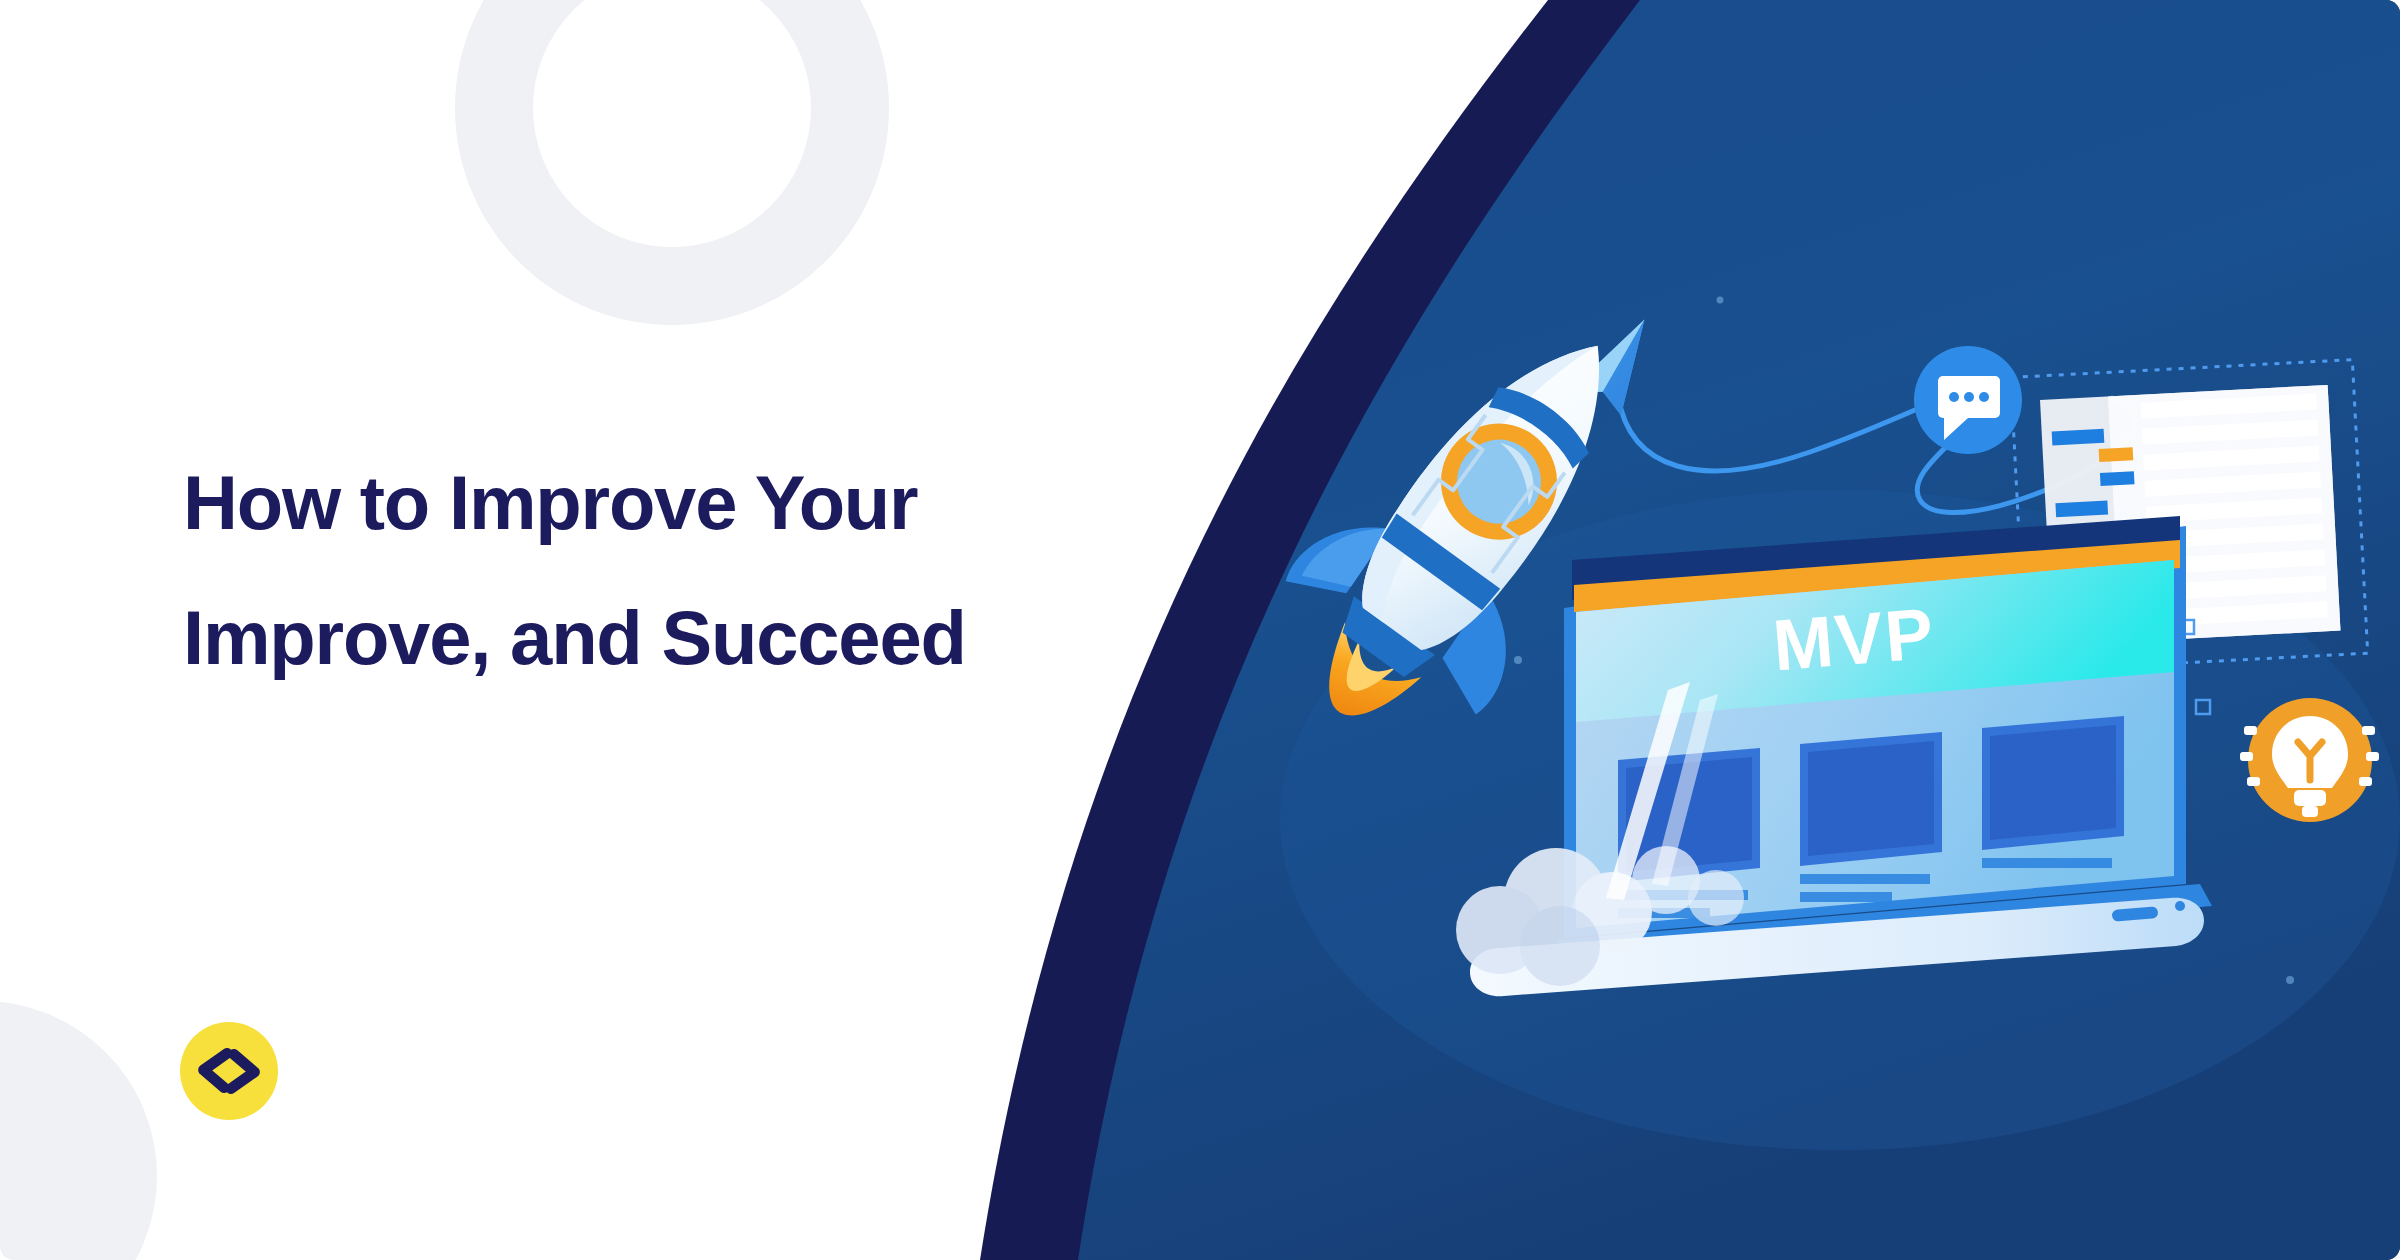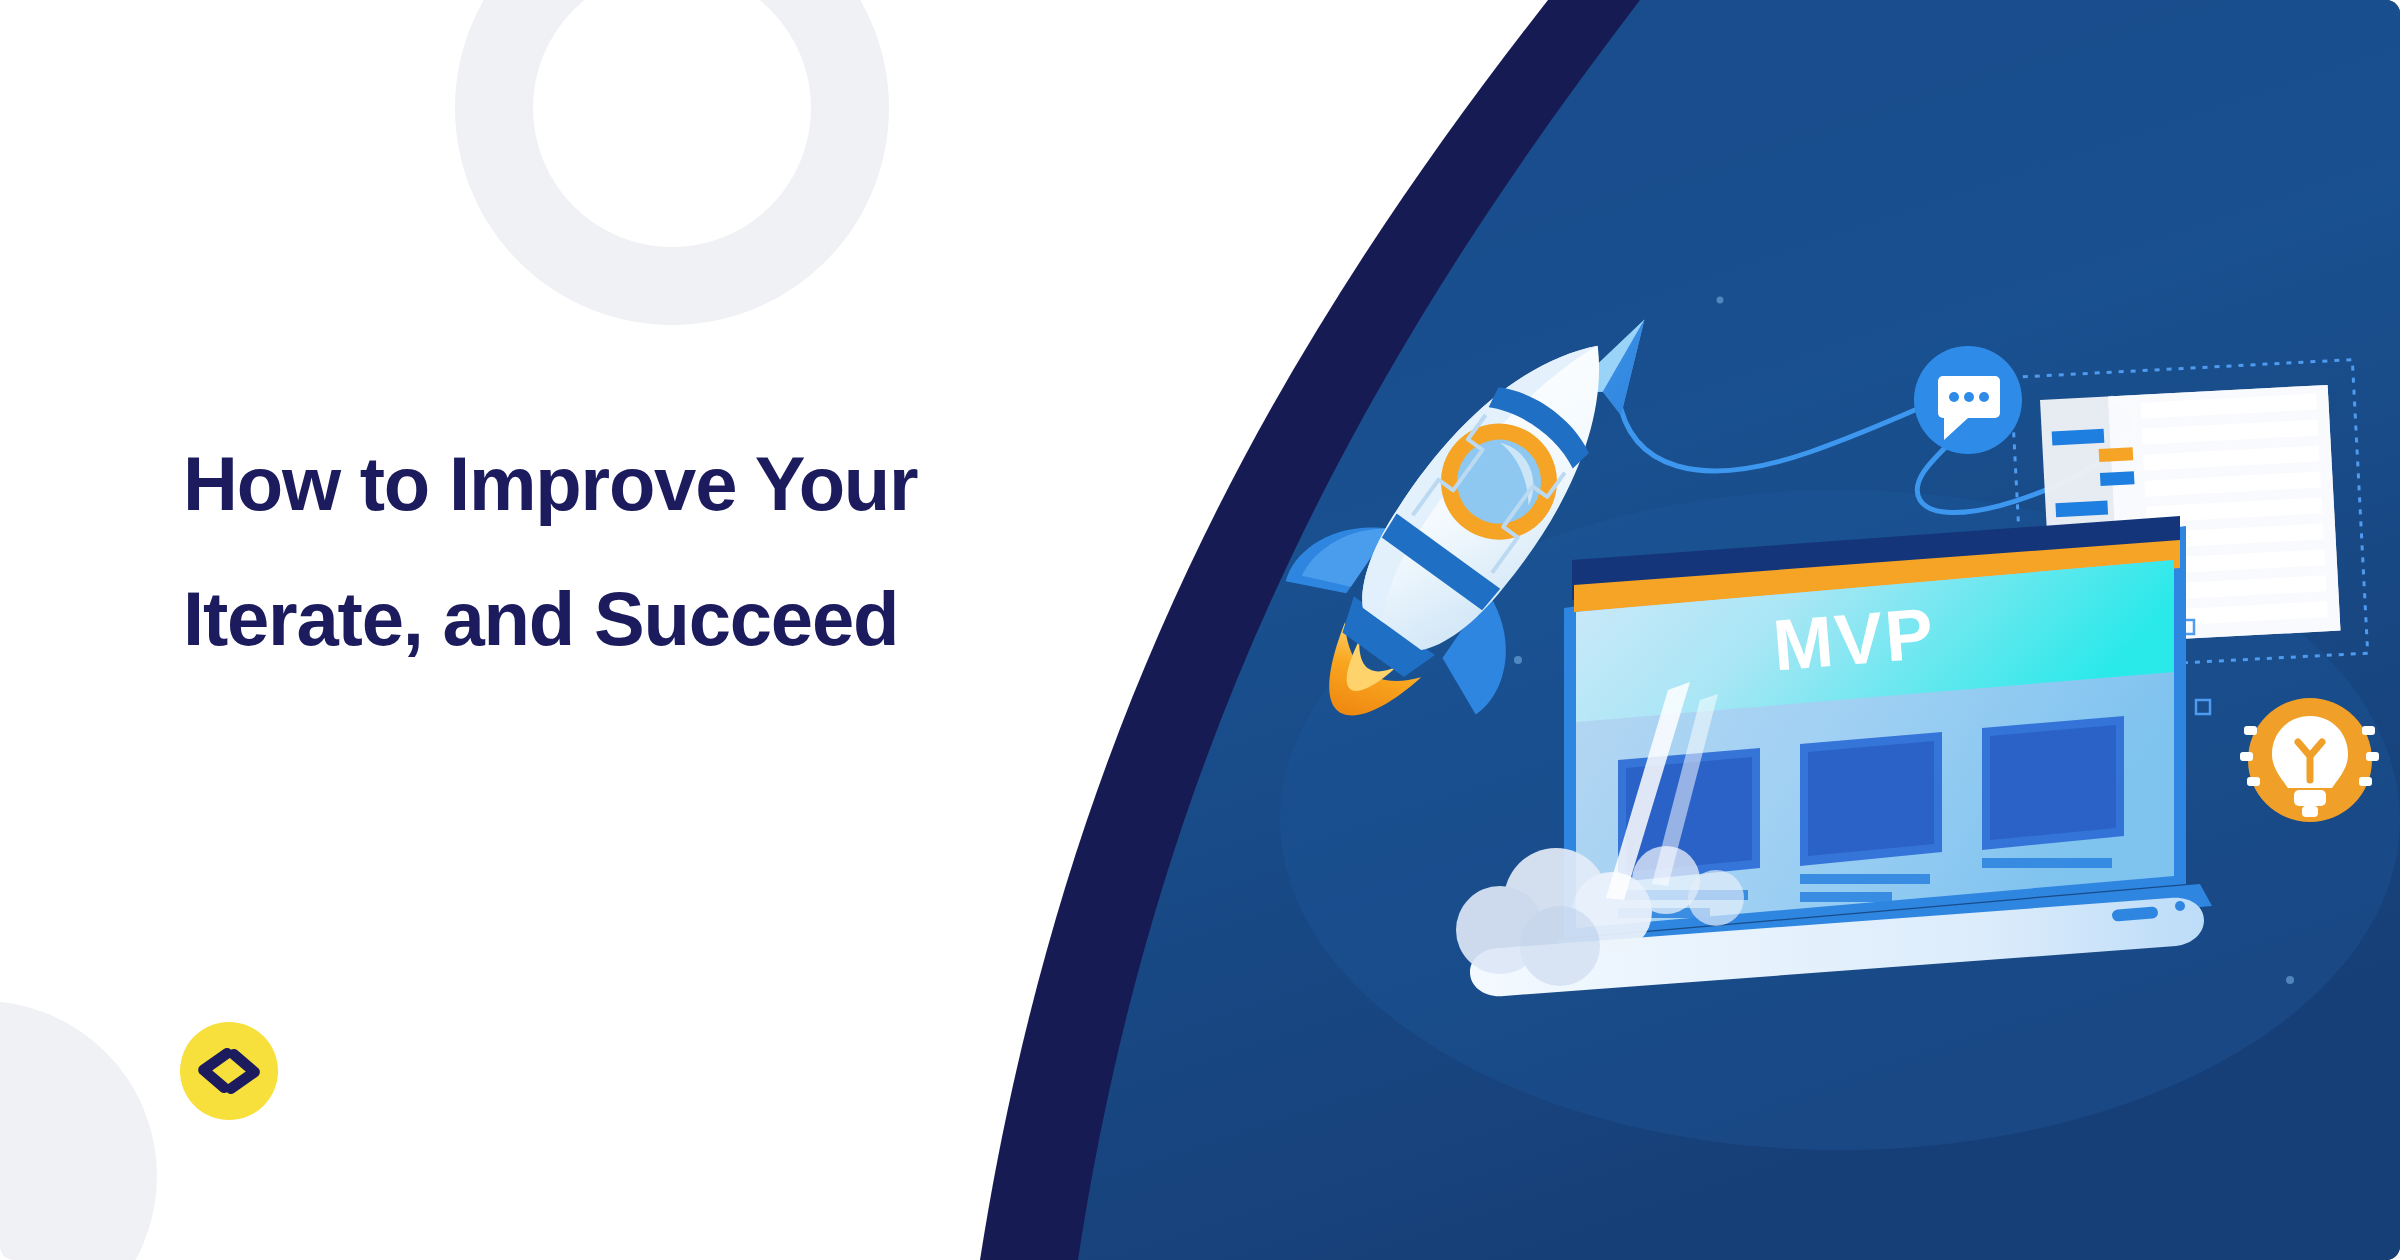--- a/index.html
+++ b/index.html
@@ -22,21 +22,21 @@
     position: absolute;
     inset: 0;
     width: 2400px;
     height: 1260px;
     display: block;
   }
   
   #text-col {
     position: absolute;
     left: 183px;
-    top: 416px;
+    top: 435px;
     width: 1000px;
     z-index: 30;
   }
   .headline {
     font-family: "Liberation Sans", sans-serif;
     font-weight: bold;
     font-size: 76px;
     line-height: 135px;
     letter-spacing: -1.2px;
     color: #1b1b5e;
@@ -309,21 +309,21 @@
           </g>
         </g>
 
       </g>
 
     </g>
   </svg>
 
   <div id="text-col">
     <div class="headline">How to Improve Your</div>
-    <div class="headline">Iterate, and Succeed</div>
+    <div class="headline">Improve, and Succeed</div>
   </div>
 
   <div id="logo-badge">
     <svg viewBox="0 0 100 100" width="98" height="98">
       <circle cx="50" cy="50" r="50" fill="#f7e03c"></circle>
       <g fill="none" stroke="#1b1b5e" stroke-width="11" stroke-linejoin="round" stroke-linecap="round">
         <path d="M 48 32 L 24 49 L 45 67"></path>
         <path d="M 52 68 L 76 51 L 55 33"></path>
       </g>
     </svg>

